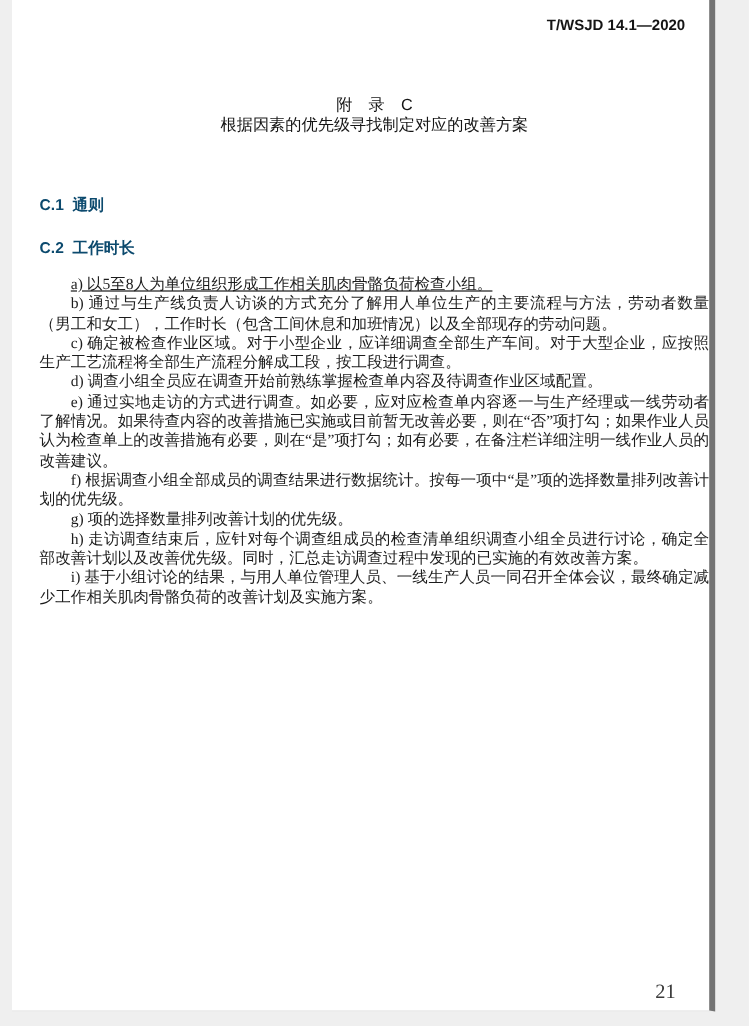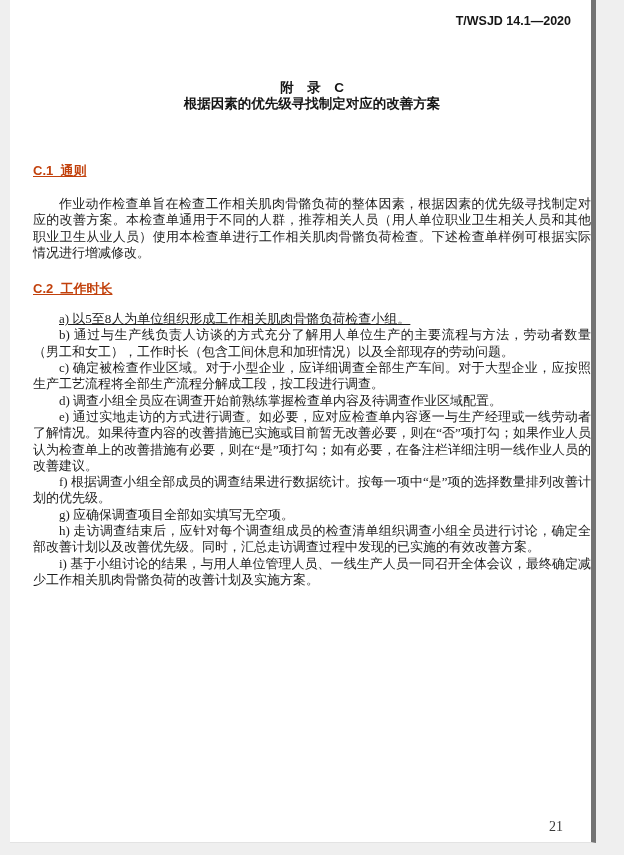--- a/index.html
+++ b/index.html
@@ -34,21 +34,21 @@
     color: #151515;
     white-space: pre;
   }
   .title-block {
     position: absolute;
     top: 80px;
     left: 23px;
     width: 558px;
     text-align: center;
     font-family: "Liberation Sans", "DejaVu Sans", sans-serif;
-    font-weight: bold;
+    font-weight: normal;
     color: #151515;
   }
   .title-line {
     font-size: 13.5px;
     line-height: 15.5px;
     white-space: pre-wrap;
   }
   .content {
     position: absolute;
     top: 0;
@@ -58,40 +58,39 @@
     font-size: 13px;
     line-height: 16.3px;
     text-align: justify;
   }
   .section-heading {
     margin: 0;
     font-family: "Liberation Sans", "DejaVu Sans", sans-serif;
     font-weight: bold;
     font-size: 13px;
     line-height: 17px;
-    color: #c2410c;
+    color: #0c4a6e;
     text-align: left;
     white-space: pre-wrap;
-    text-decoration: underline;
   }
   .section-heading.c2 { margin-top: 19px; }
   p.body-para {
     margin: 17px 0 0 0;
     text-indent: 2em;
   }
   p.clause {
     margin: 0;
     text-indent: 2em;
   }
   p.clause.first { margin-top: 14px; text-decoration: underline; }
   .page-number {
     position: absolute;
     top: 820px;
     right: 28px;
-    font-size: 14px;
+    font-size: 17px;
     line-height: 14px;
     color: #3a3a3a;
     font-family: Liberation Serif, serif;
   }
 </style>
 </head>
 <body>
 
 <div class="page">
 
@@ -99,31 +98,30 @@
 
   <div class="title-block">
     <div class="title-line">附　录　C</div>
     <div class="title-line">根据因素的优先级寻找制定对应的改善方案</div>
   </div>
 
   <div class="content">
 
     <h2 class="section-heading c1">C.1  通则</h2>
 
-    <p class="body-para">作业动作检查单旨在检查工作相关肌肉骨骼负荷的整体因素，根据因素的优先级寻找制定对应的改善方案。本检查单通用于不同的人群，推荐相关人员（用人单位职业卫生相关人员和其他职业卫生从业人员）使用本检查单进行工作相关肌肉骨骼负荷检查。下述检查单样例可根据实际情况进行增减修改。</p>
 
     <h2 class="section-heading c2">C.2  工作时长</h2>
 
     <p class="clause first">a) 以5至8人为单位组织形成工作相关肌肉骨骼负荷检查小组。</p>
     <p class="clause">b) 通过与生产线负责人访谈的方式充分了解用人单位生产的主要流程与方法，劳动者数量（男工和女工），工作时长（包含工间休息和加班情况）以及全部现存的劳动问题。</p>
     <p class="clause">c) 确定被检查作业区域。对于小型企业，应详细调查全部生产车间。对于大型企业，应按照生产工艺流程将全部生产流程分解成工段，按工段进行调查。</p>
     <p class="clause">d) 调查小组全员应在调查开始前熟练掌握检查单内容及待调查作业区域配置。</p>
     <p class="clause">e) 通过实地走访的方式进行调查。如必要，应对应检查单内容逐一与生产经理或一线劳动者了解情况。如果待查内容的改善措施已实施或目前暂无改善必要，则在“否”项打勾；如果作业人员认为检查单上的改善措施有必要，则在“是”项打勾；如有必要，在备注栏详细注明一线作业人员的改善建议。</p>
     <p class="clause">f) 根据调查小组全部成员的调查结果进行数据统计。按每一项中“是”项的选择数量排列改善计划的优先级。</p>
-    <p class="clause">g) 应确保调查项目全部如实填写无空项。</p>
+    <p class="clause">g) 项的选择数量排列改善计划的优先级。</p>
     <p class="clause">h) 走访调查结束后，应针对每个调查组成员的检查清单组织调查小组全员进行讨论，确定全部改善计划以及改善优先级。同时，汇总走访调查过程中发现的已实施的有效改善方案。</p>
     <p class="clause">i) 基于小组讨论的结果，与用人单位管理人员、一线生产人员一同召开全体会议，最终确定减少工作相关肌肉骨骼负荷的改善计划及实施方案。</p>
 
   </div>
 
   <div class="page-number">21</div>
 
 </div>
 
 </body></html>

